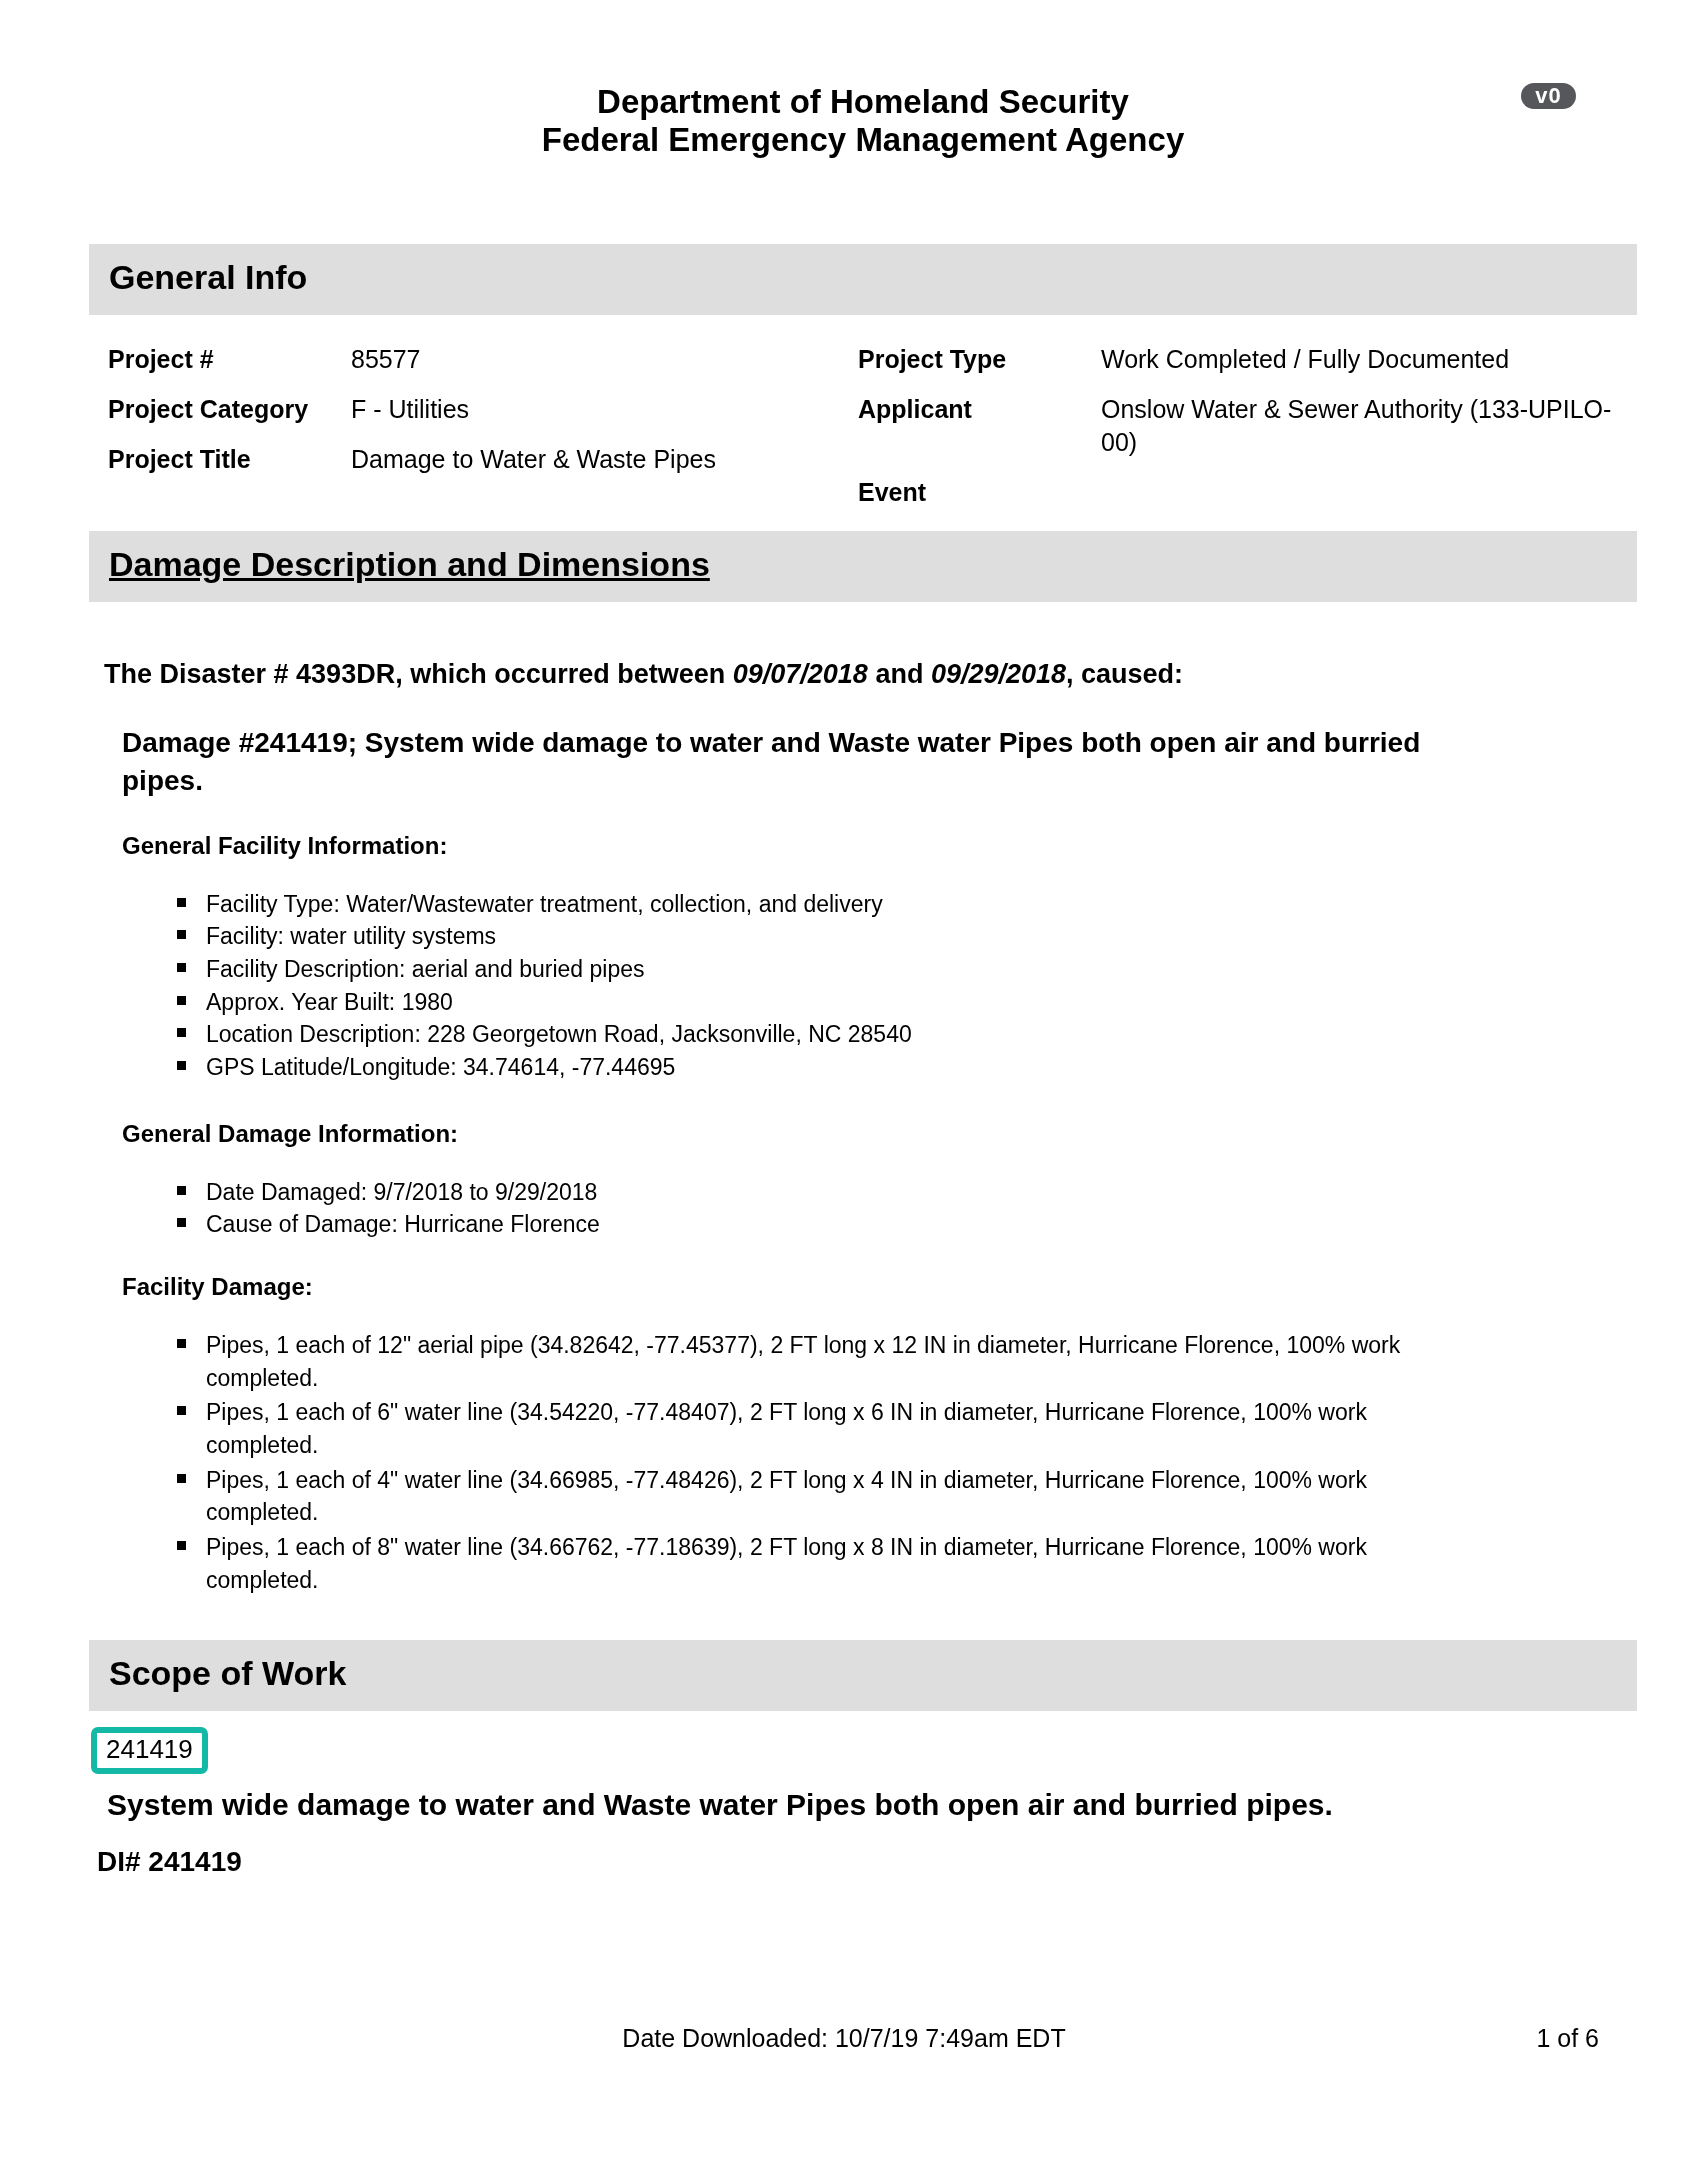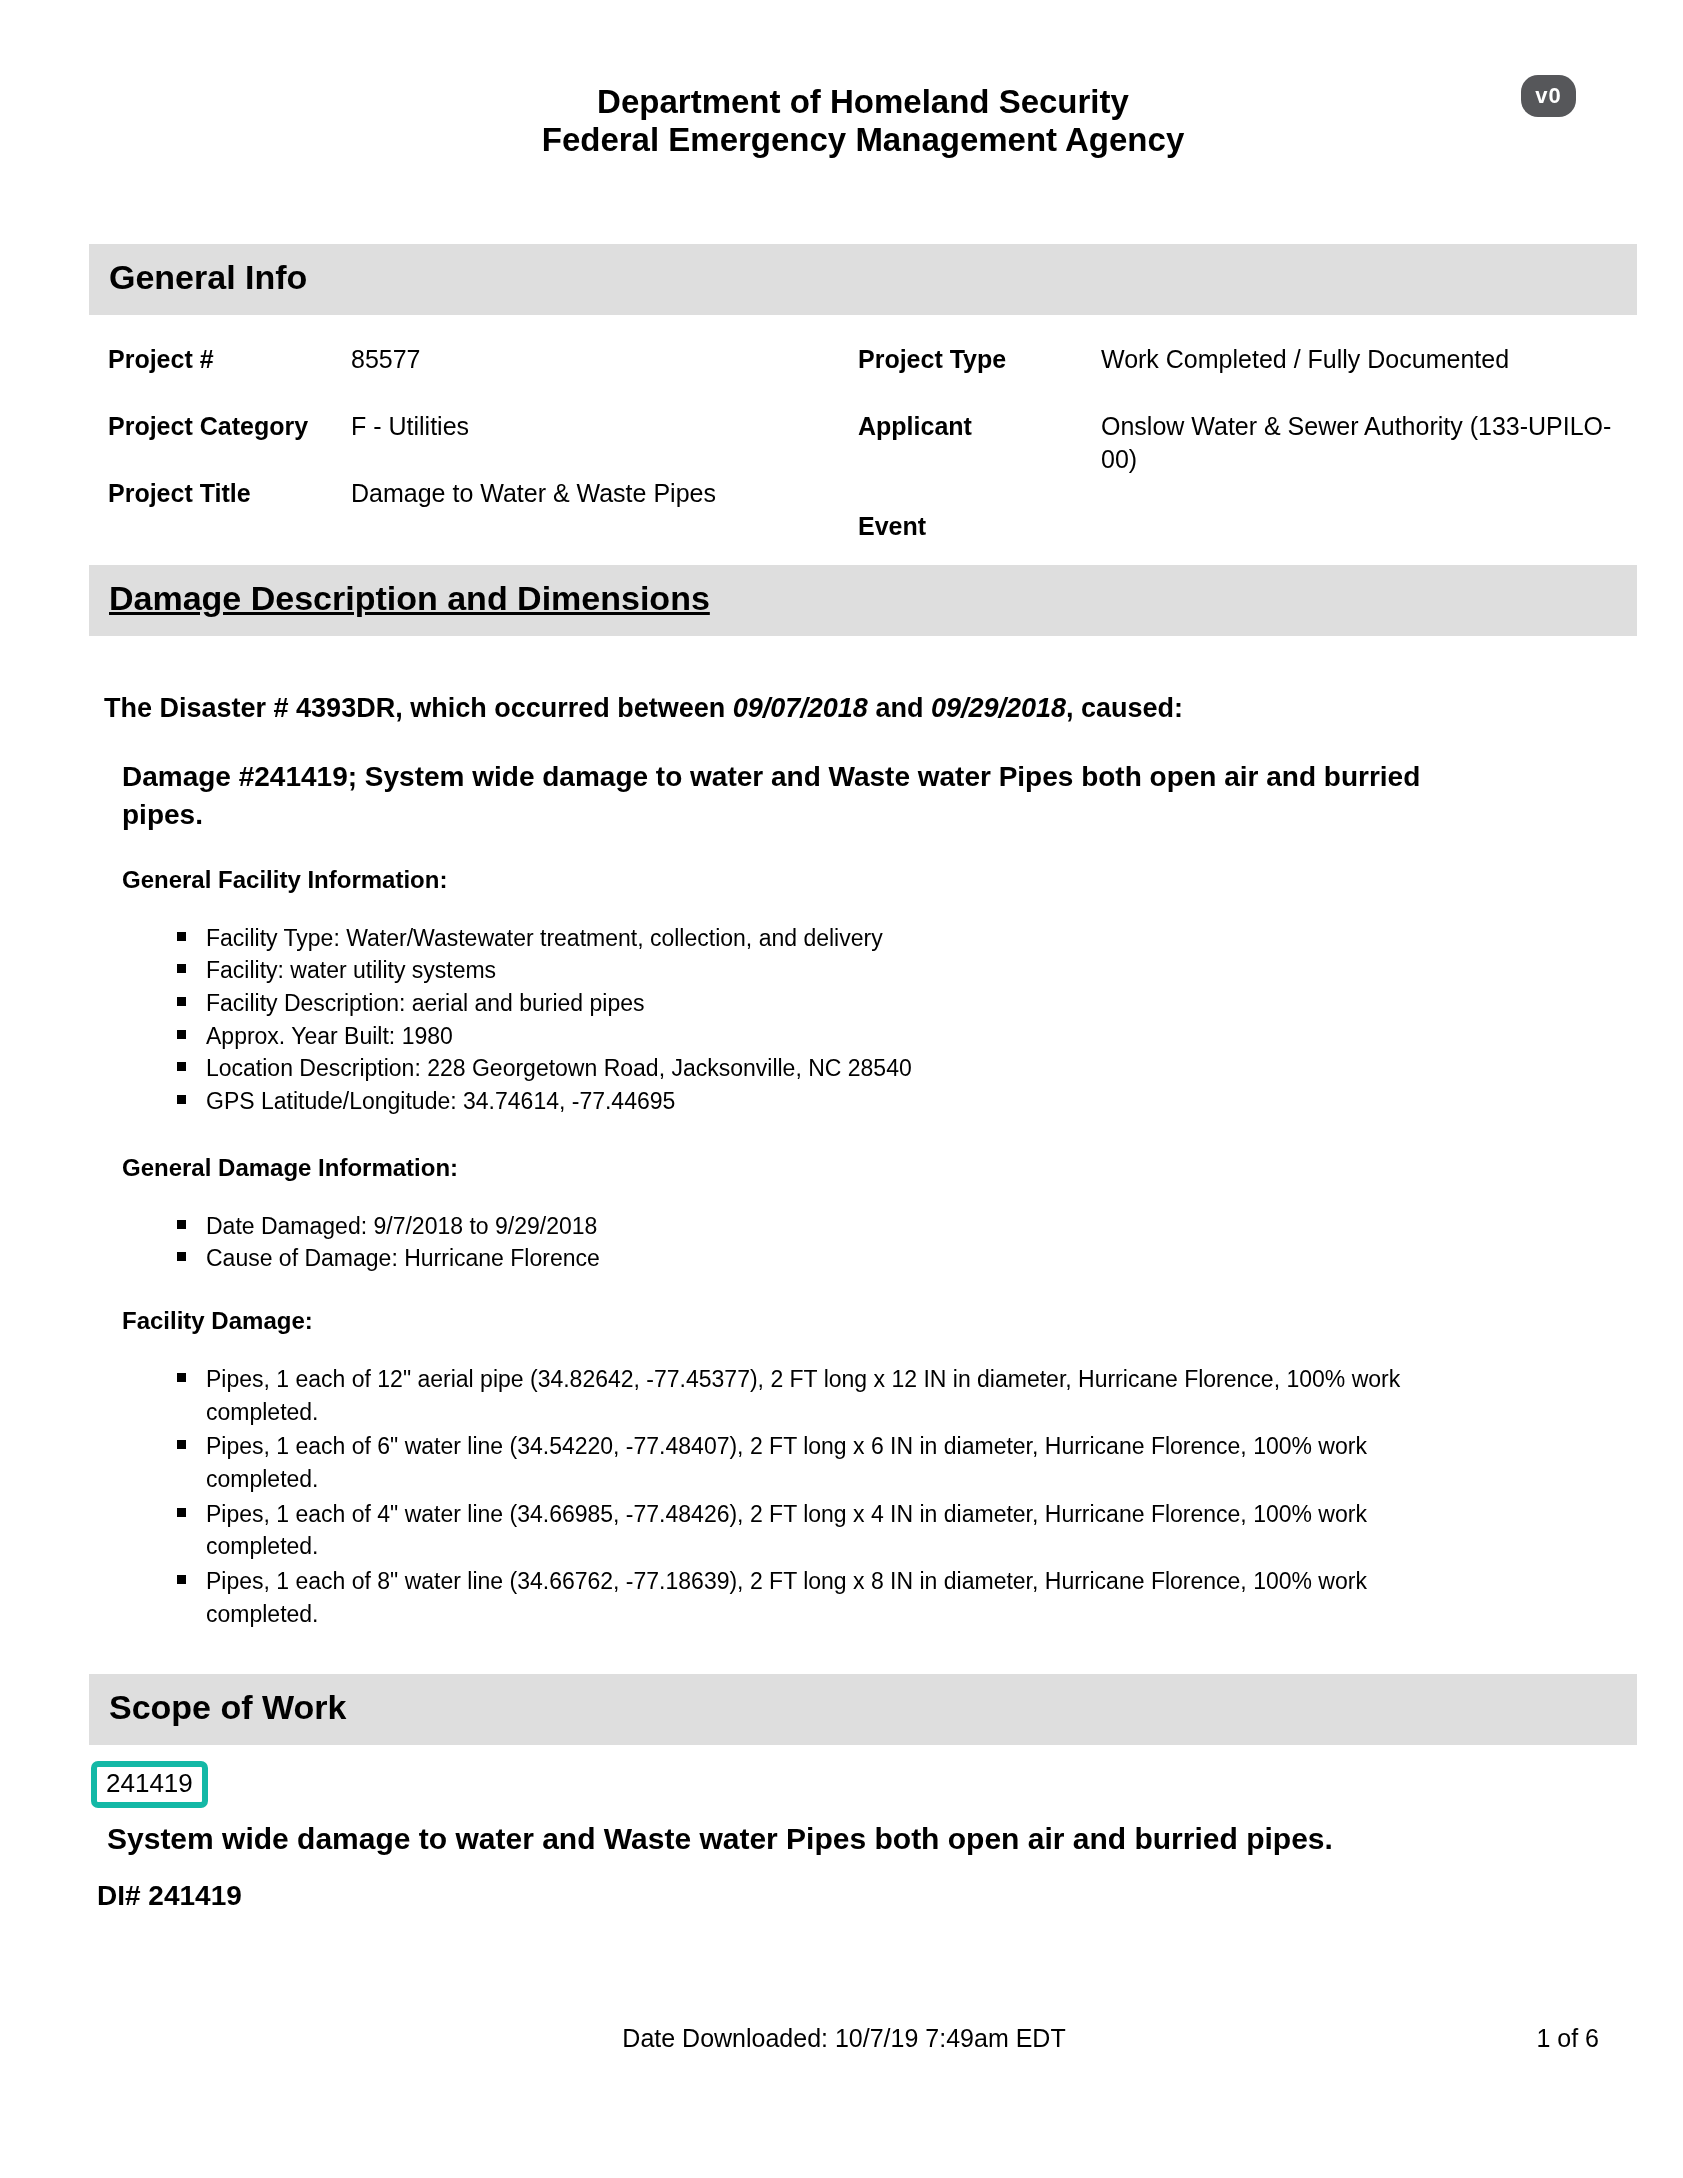--- a/index.html
+++ b/index.html
@@ -8,22 +8,22 @@
     background:#ffffff;
     color:#000000;
     font-family:"Liberation Sans", sans-serif;
     position:relative;
     overflow:hidden;
   }
   .page { padding:0 46px 0 89px; position:relative; }
 
   
   .v0-badge {
-    position:absolute; top:75px; left:1521px;
-    min-width:55px; height:42px;
+    position:absolute; top:83px; left:1521px;
+    min-width:55px; height:26px;
     background:#56575a; color:#ffffff;
     border-radius:17px;
     display:flex; align-items:center; justify-content:center;
     font-size:22px; font-weight:bold;
     letter-spacing:1px;
     box-sizing:border-box; padding:0 10px;
   }
 
   
   .doc-header {
@@ -48,21 +48,21 @@
   .fields {
     display:flex;
     padding-left:19px;
     margin-top:28px;
   }
   .fields-col-left  { width:750px; flex:0 0 750px; }
   .fields-col-right { flex:1; }
   .field-grid {
     display:grid;
     grid-template-columns:243px 1fr;
-    row-gap:34px;
+    row-gap:17px;
     font-size:25px; line-height:1.32;
   }
   .flabel { font-weight:bold; }
   .fvalue { font-weight:normal; }
 
   
   .disaster-line {
     margin:57px 0 0 15px;
     font-size:27px; font-weight:bold;
   }

